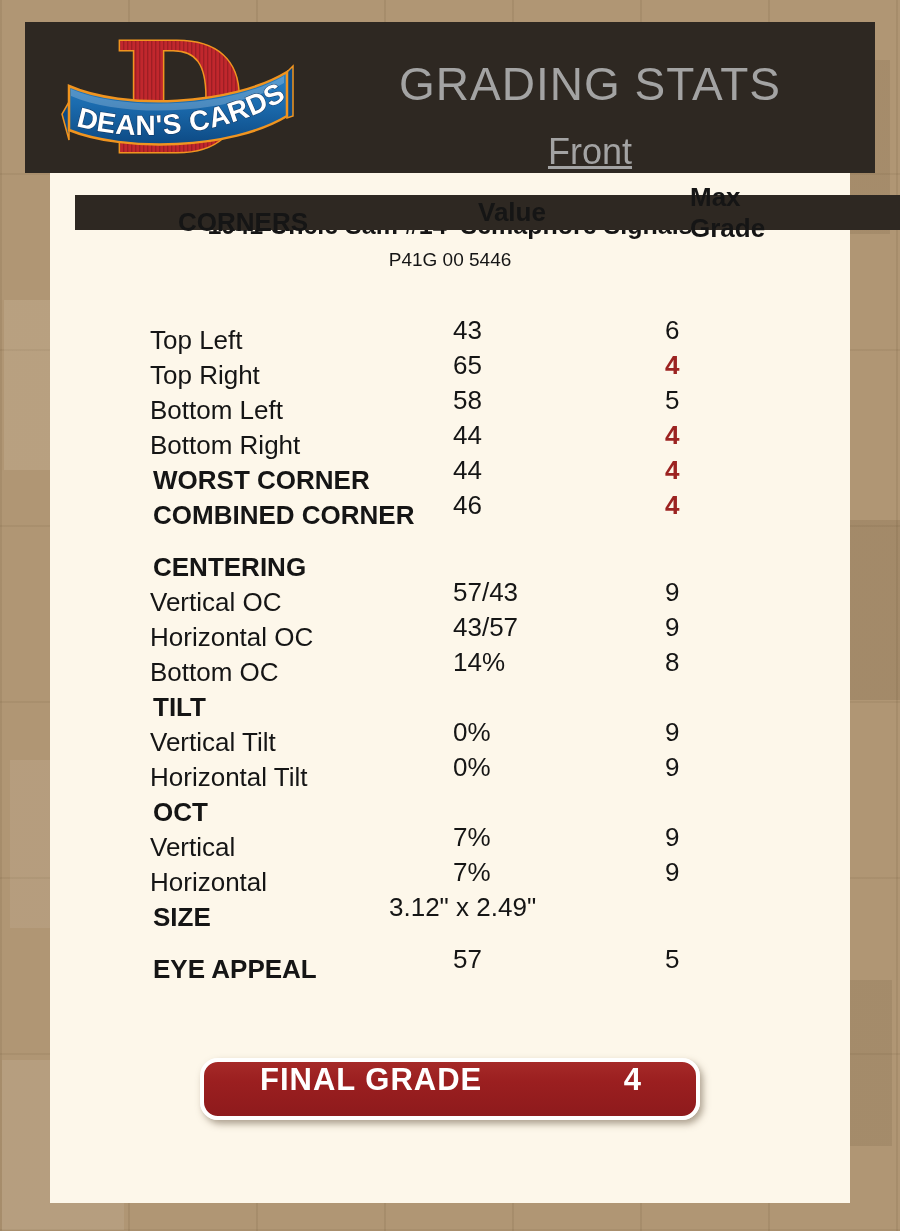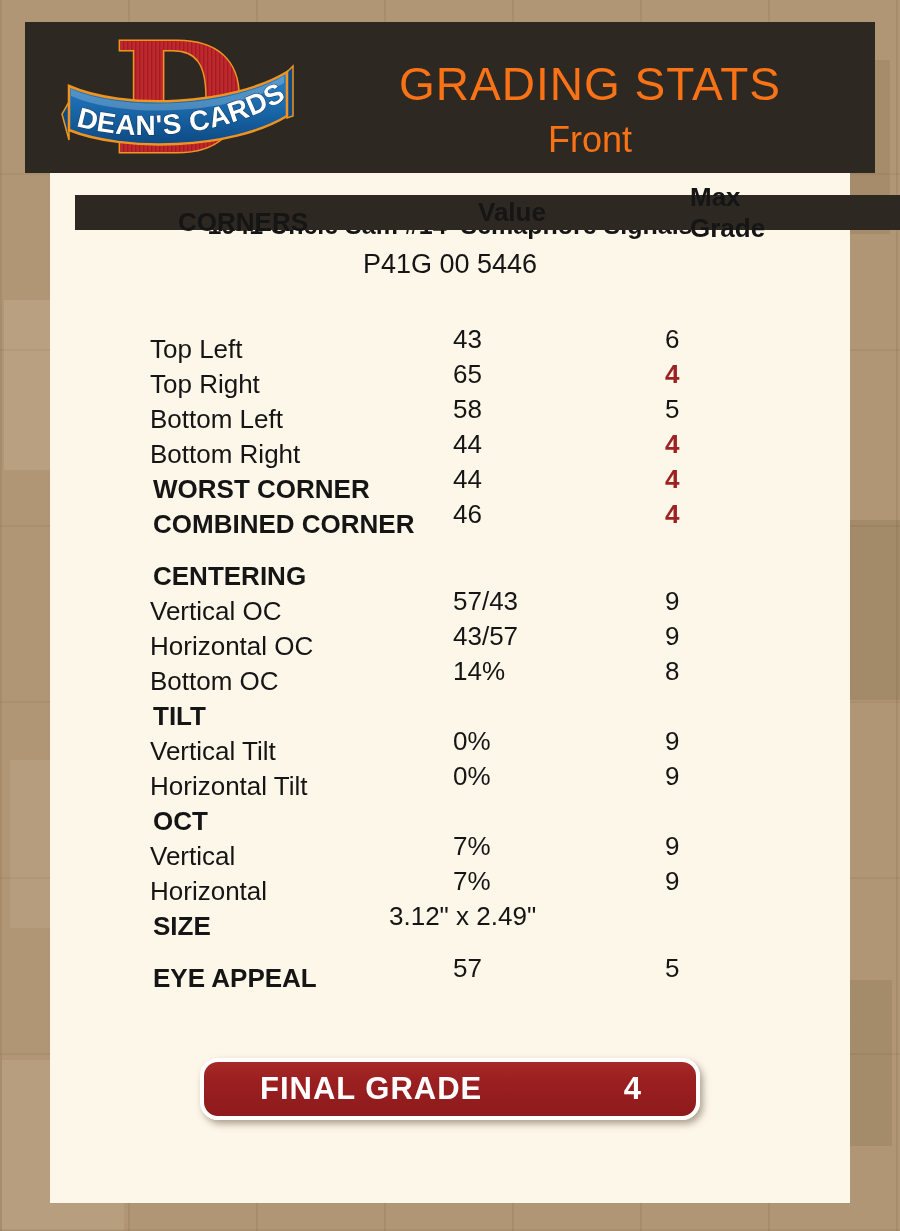--- a/index.html
+++ b/index.html
@@ -28,49 +28,49 @@
     background-size:120px 170px,130px 180px,118px 168px,126px 174px,122px 170px,120px 166px,auto,auto;
     background-position:4px 300px,770px 520px,10px 760px,764px 60px,2px 1060px,772px 980px,0 0,0 0;
   }
   
   .header{
     position:absolute;left:25px;top:22px;width:850px;height:151px;
     background:var(--header-bg);
   }
   .logo{position:absolute;left:28px;top:6px;width:250px;height:140px;}
   .header-titles{
-    position:absolute;left:280px;top:36px;width:570px;text-align:center;color:#f97316;
+    position:absolute;left:280px;top:36px;width:570px;text-align:center;color:#a3a3a3;
   }
   .header-title{font-size:46px;line-height:52px;letter-spacing:1px;font-weight:normal;}
-  .header-subtitle{font-size:36px;line-height:44px;margin-top:8px;font-weight:normal;}
+  .header-subtitle{font-size:36px;line-height:44px;margin-top:20px;font-weight:normal;text-decoration:underline;}
   
   .panel{
     position:absolute;left:50px;top:173px;width:800px;height:1030px;
     background:var(--panel-bg);
   }
   .card-title{margin-top:38px;text-align:center;font-size:25px;font-weight:bold;white-space:pre-wrap;}
-  .card-serial{margin-top:9px;text-align:center;font-size:27px;}
+  .card-serial{margin-top:9px;text-align:center;font-size:19px;}
   
   .stats{margin-top:42px;}
   .row{display:flex;height:35px;align-items:center;font-size:26px;}
   .row.gap{margin-top:17px;}
   .row .label{width:403px;padding-left:103px;box-sizing:border-box;font-weight:bold;margin-top:20px;}
   .row.item .label{padding-left:100px;font-weight:normal;}
   .row .value{width:212px;text-align:left;}
   .row.header .value,.row.header .max{font-weight:bold;}
   .row .max{width:130px;text-align:left;}
   .row .max.red{color:var(--accent-red);font-weight:bold;}
   .row.size-row .value{margin-left:-64px;}
   
   .final-grade{
     position:absolute;left:150px;top:885px;width:500px;height:62px;
     box-sizing:border-box;border:4px solid #ffffff;border-radius:18px;
     background:linear-gradient(180deg,#a62a28 0%,var(--button-red) 35%,#8e1a1c 100%);
     box-shadow:3px 4px 7px rgba(95,78,55,.5);
-    display:flex;align-items:center;justify-content:space-between;
+    display:flex;align-items:flex-start;justify-content:space-between;
     padding:0 54px 0 56px;cursor:pointer;
   }
   .final-grade .fg-label,.final-grade .fg-value{
     color:#ffffff;font-size:31px;font-weight:bold;letter-spacing:1px;
   }
 </style>
 </head>
 <body>
 
 <div class="page">

